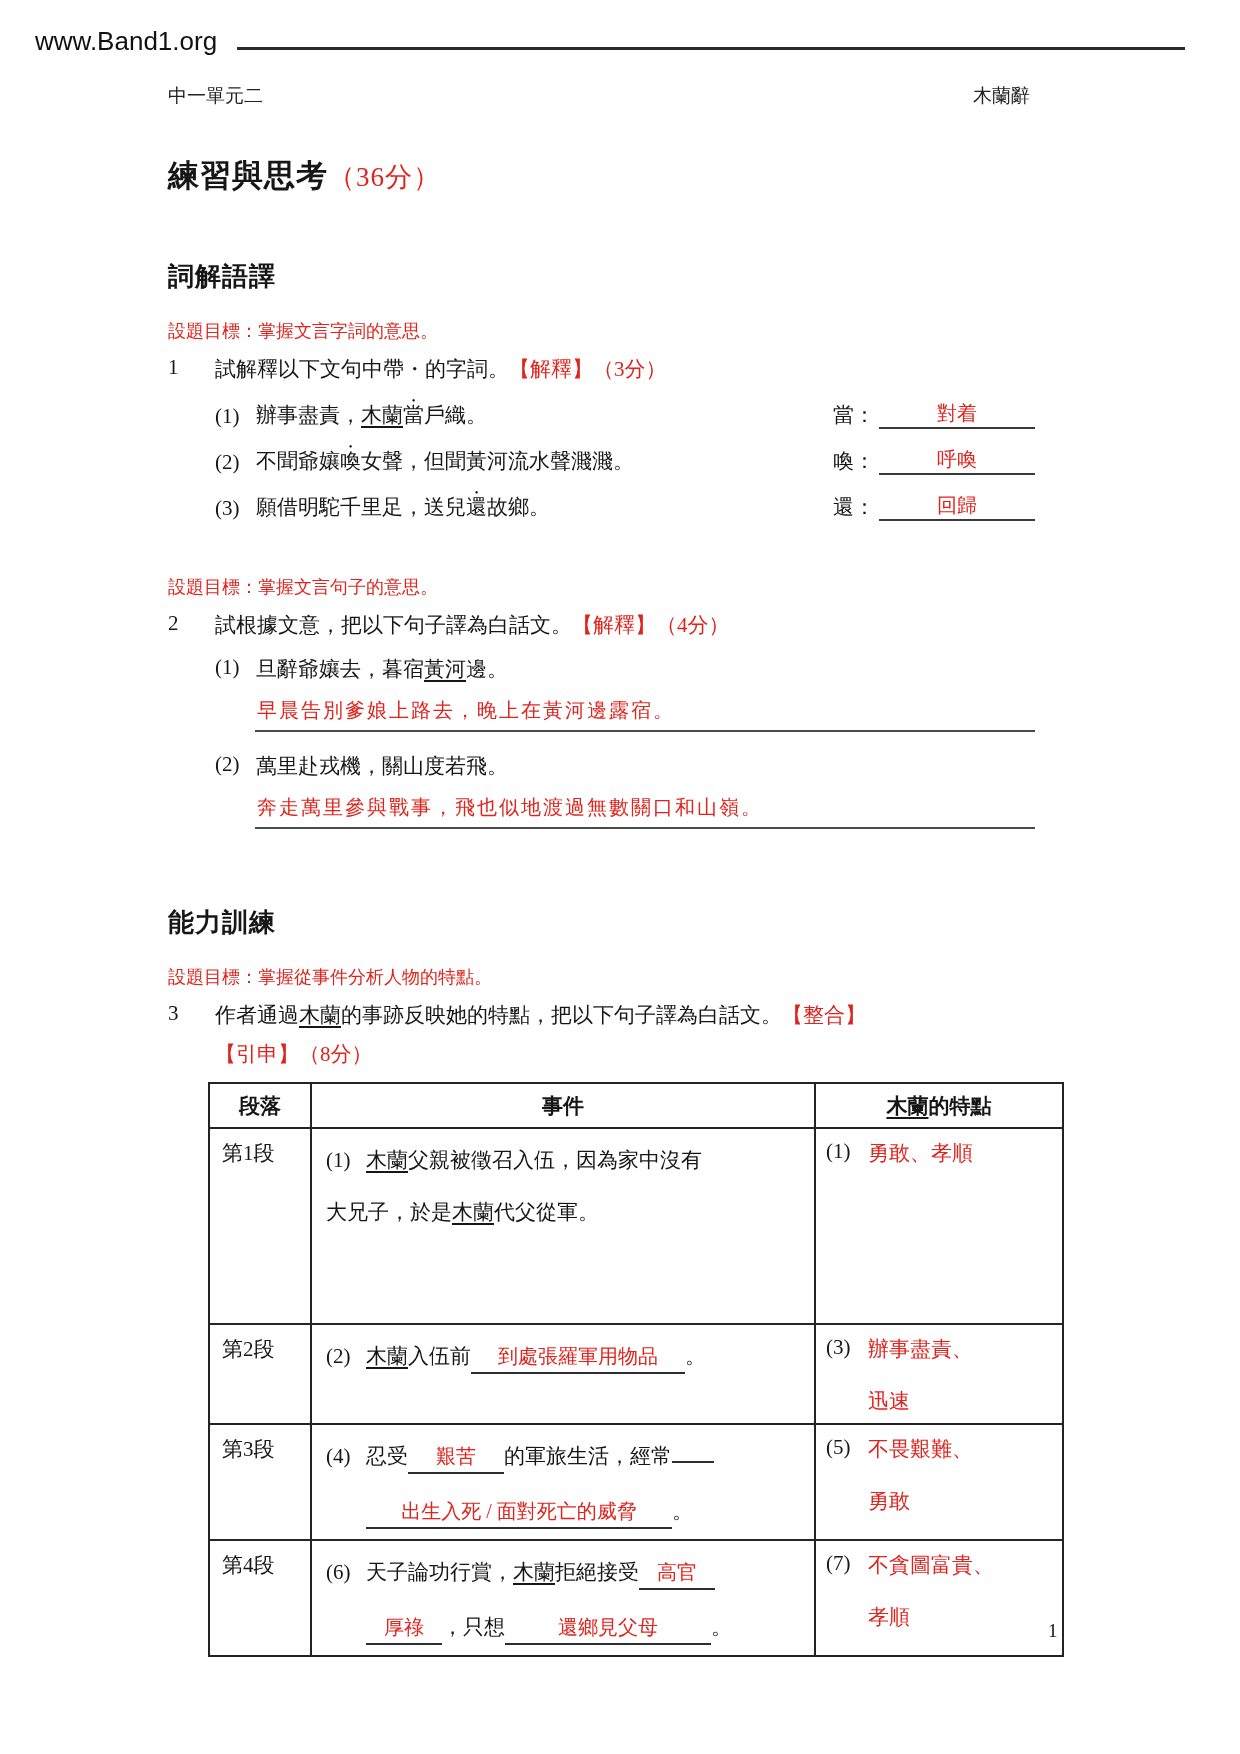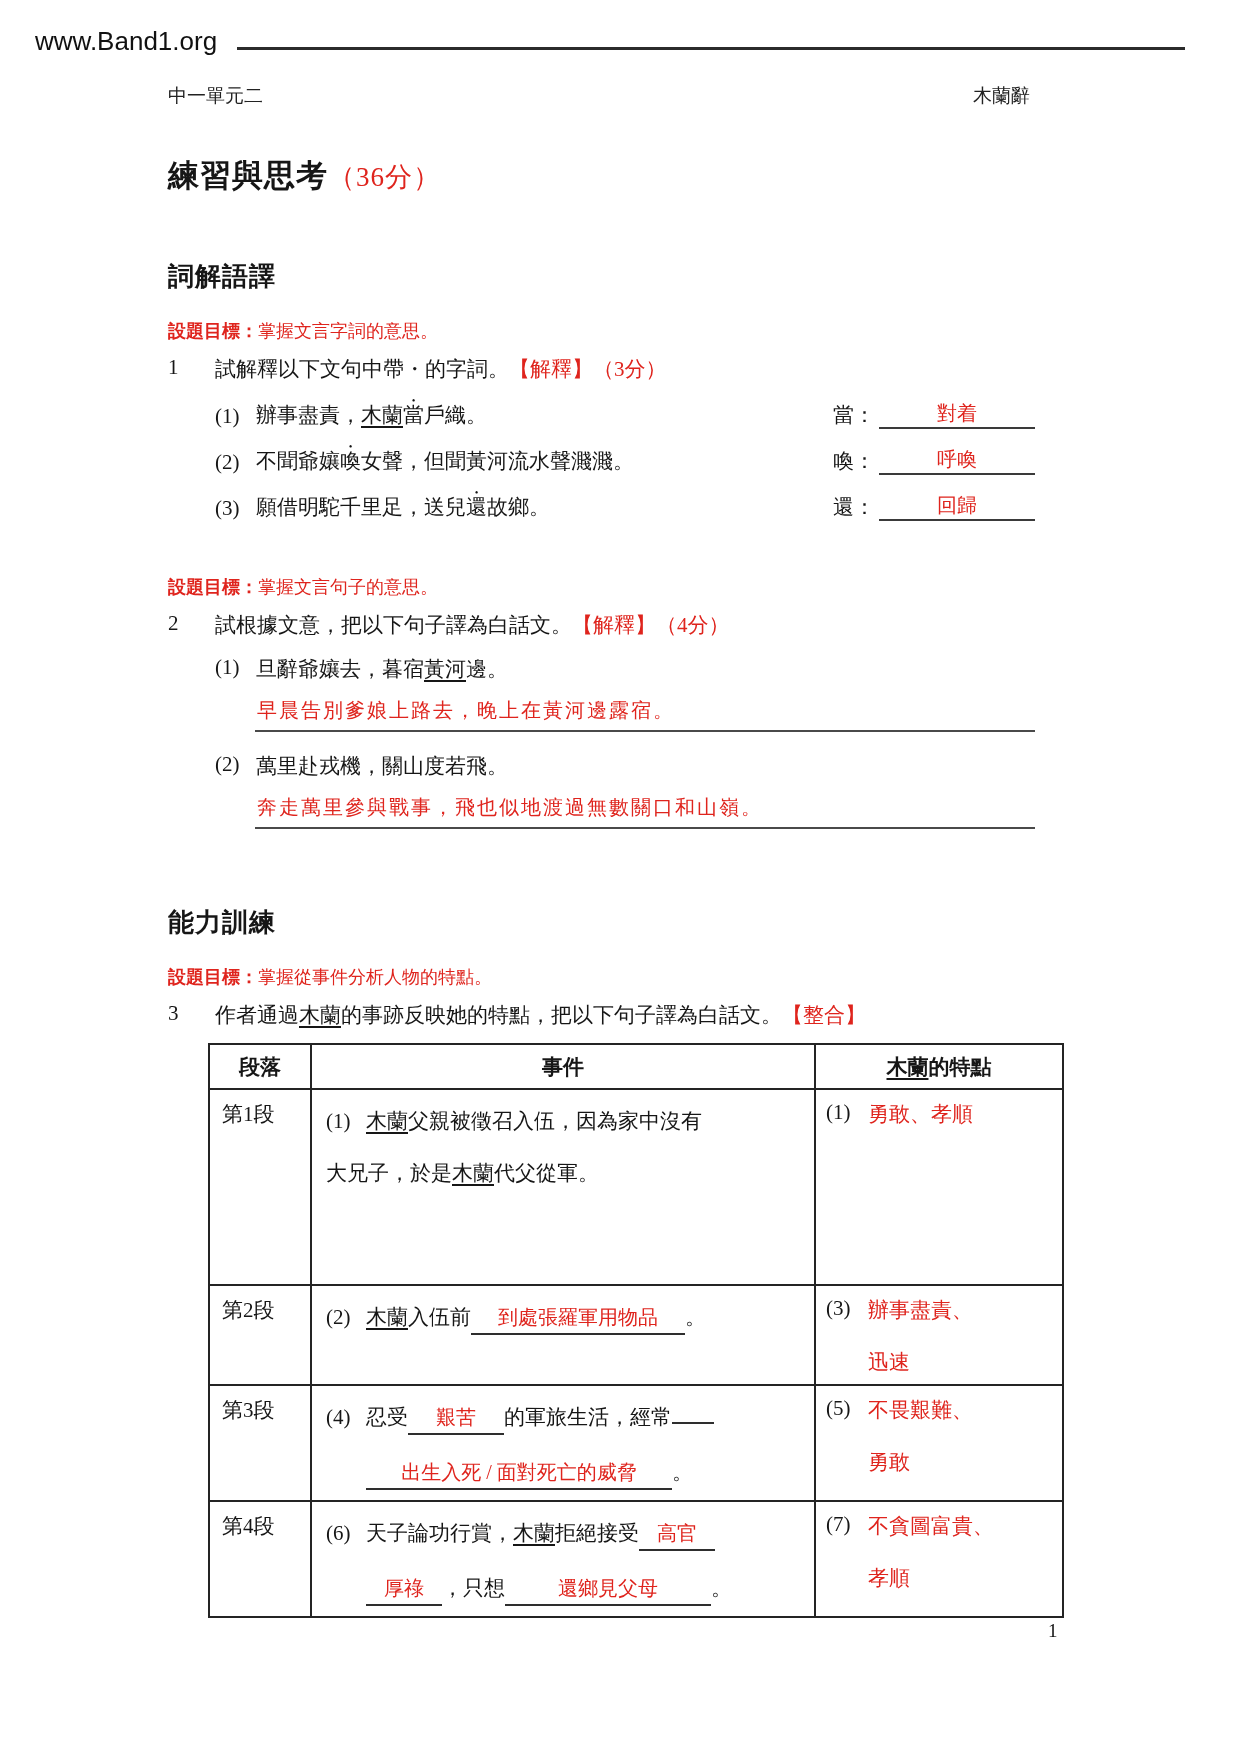--- a/index.html
+++ b/index.html
@@ -24,21 +24,21 @@
   
   .title { margin:46px 0 0 168px; font-size:31px; font-weight:bold; letter-spacing:1px; }
   .red { color:#df241d; }
   .title .marks { font-weight:normal; font-size:27px; }
 
   .sec-head { margin:0 0 0 168px; font-size:26px; font-weight:bold; letter-spacing:1px; }
   .sec-head.first { margin-top:62px; }
   .sec-head.second { margin-top:76px; }
 
   .objective { margin:25px 0 0 168px; font-size:18px; color:#df241d; }
-  .objective b { font-weight:bold; }
+  .objective b { font-weight:normal; }
 
   .q-line { display:flex; margin:12px 0 0 168px; font-size:21px; }
   .q-num { width:47px; flex:0 0 47px; }
   .q-tag { color:#df241d; }
 
   
   .q1-item { display:flex; align-items:flex-end; margin:17px 205px 0 215px; font-size:21px; }
   .i-num { width:41px; flex:0 0 41px; }
   .sentence { white-space:nowrap; }
   .uname { text-decoration:underline; text-underline-offset:4px; text-decoration-thickness:1.5px; }
@@ -160,20 +160,23 @@
   <div class="sec-head second">能力訓練</div>
 
   <div class="objective">
     <b>設題目標：</b><span>掌握從事件分析人物的特點。</span>
   </div>
 
   <div class="q-line">
     <span class="q-num">3</span>
     <span><span>作者通過</span><span class="uname">木蘭</span><span>的事跡反映她的特點，把以下句子譯為白話文。</span><span class="q-tag">【整合】</span></span>
   </div>
+  <div class="q3-line2">
+    <span>【引申】</span><span>（8分）</span>
+  </div>
 
   <table class="grid">
     <colgroup>
         <col class="c1">
         <col class="c2">
         <col class="c3">
       </colgroup>
     <thead>
       <tr>
         <th>段落</th>

